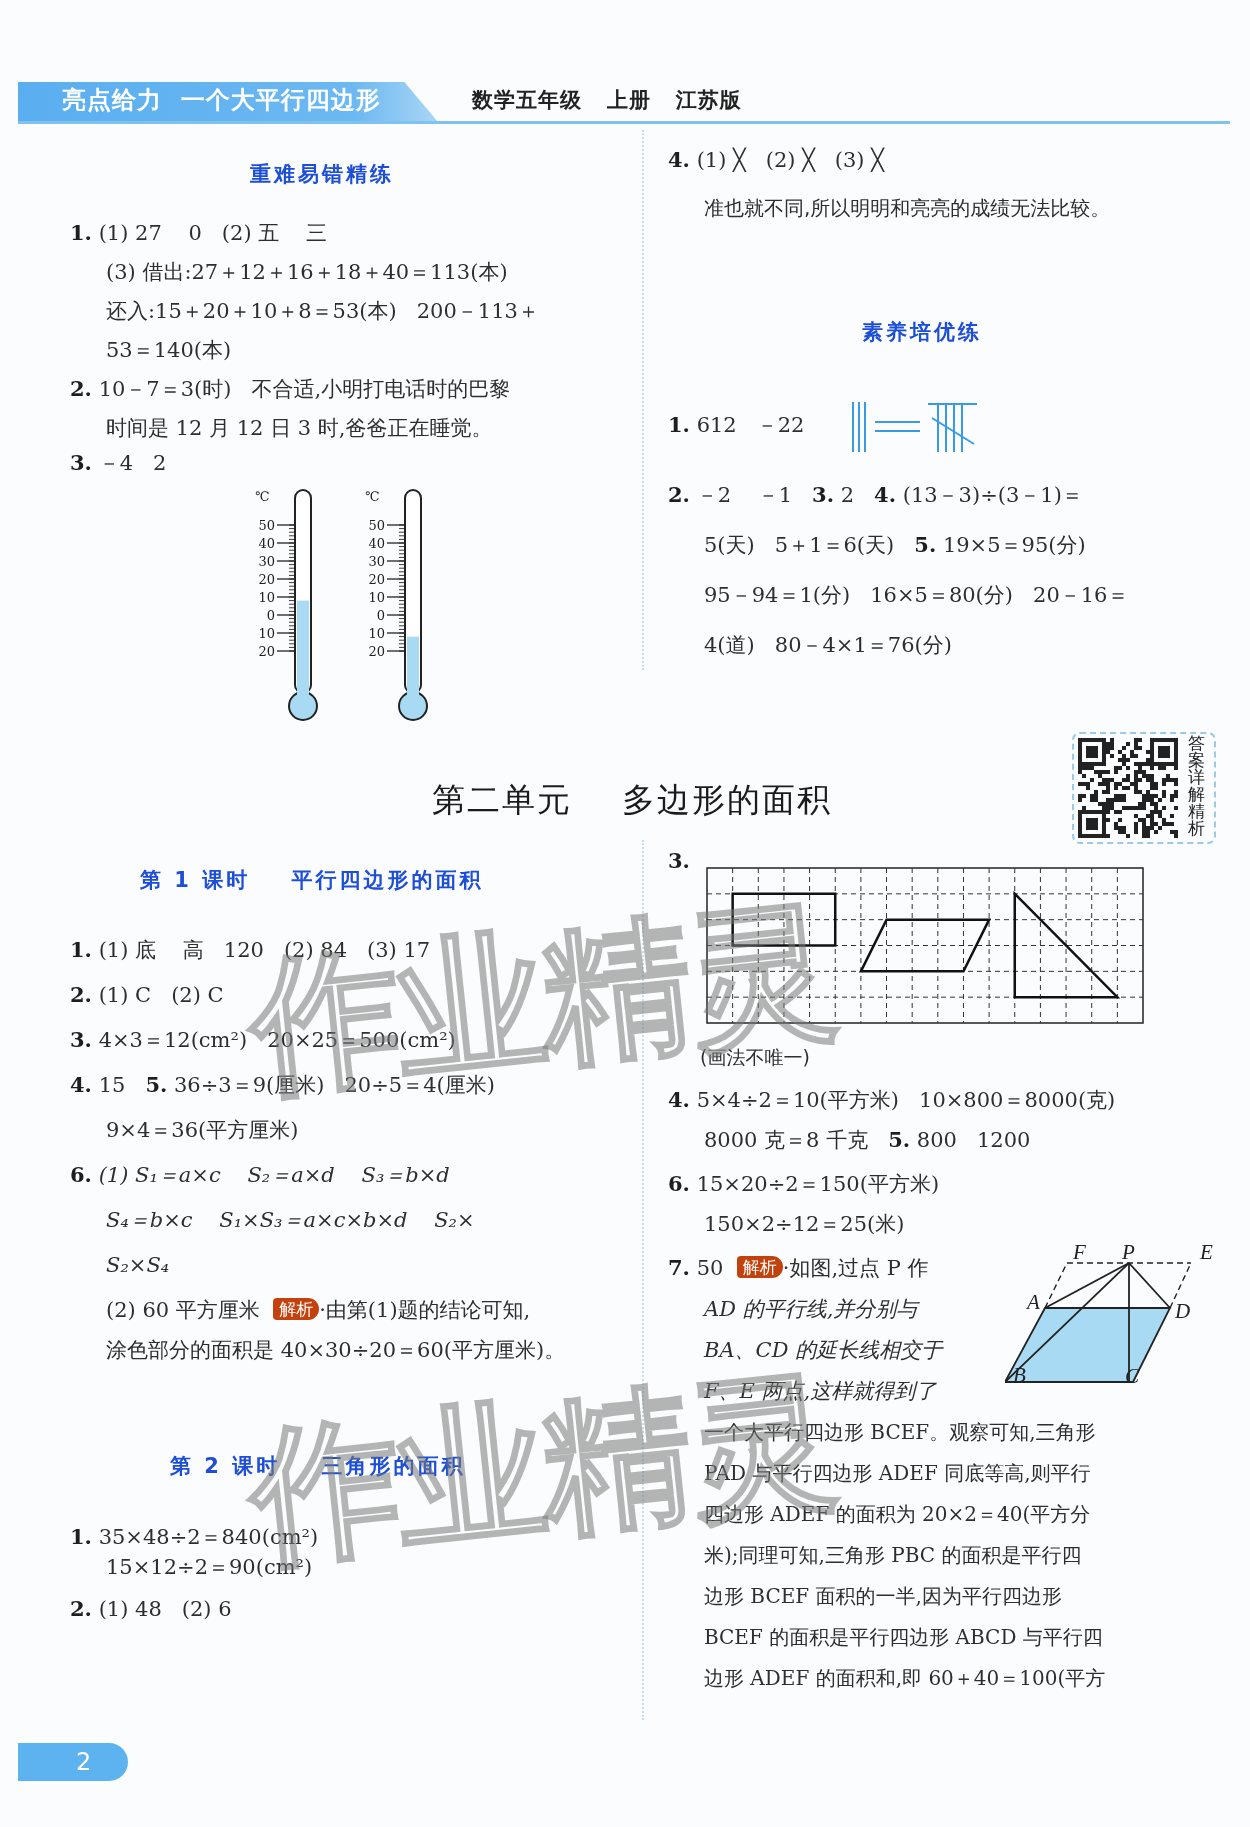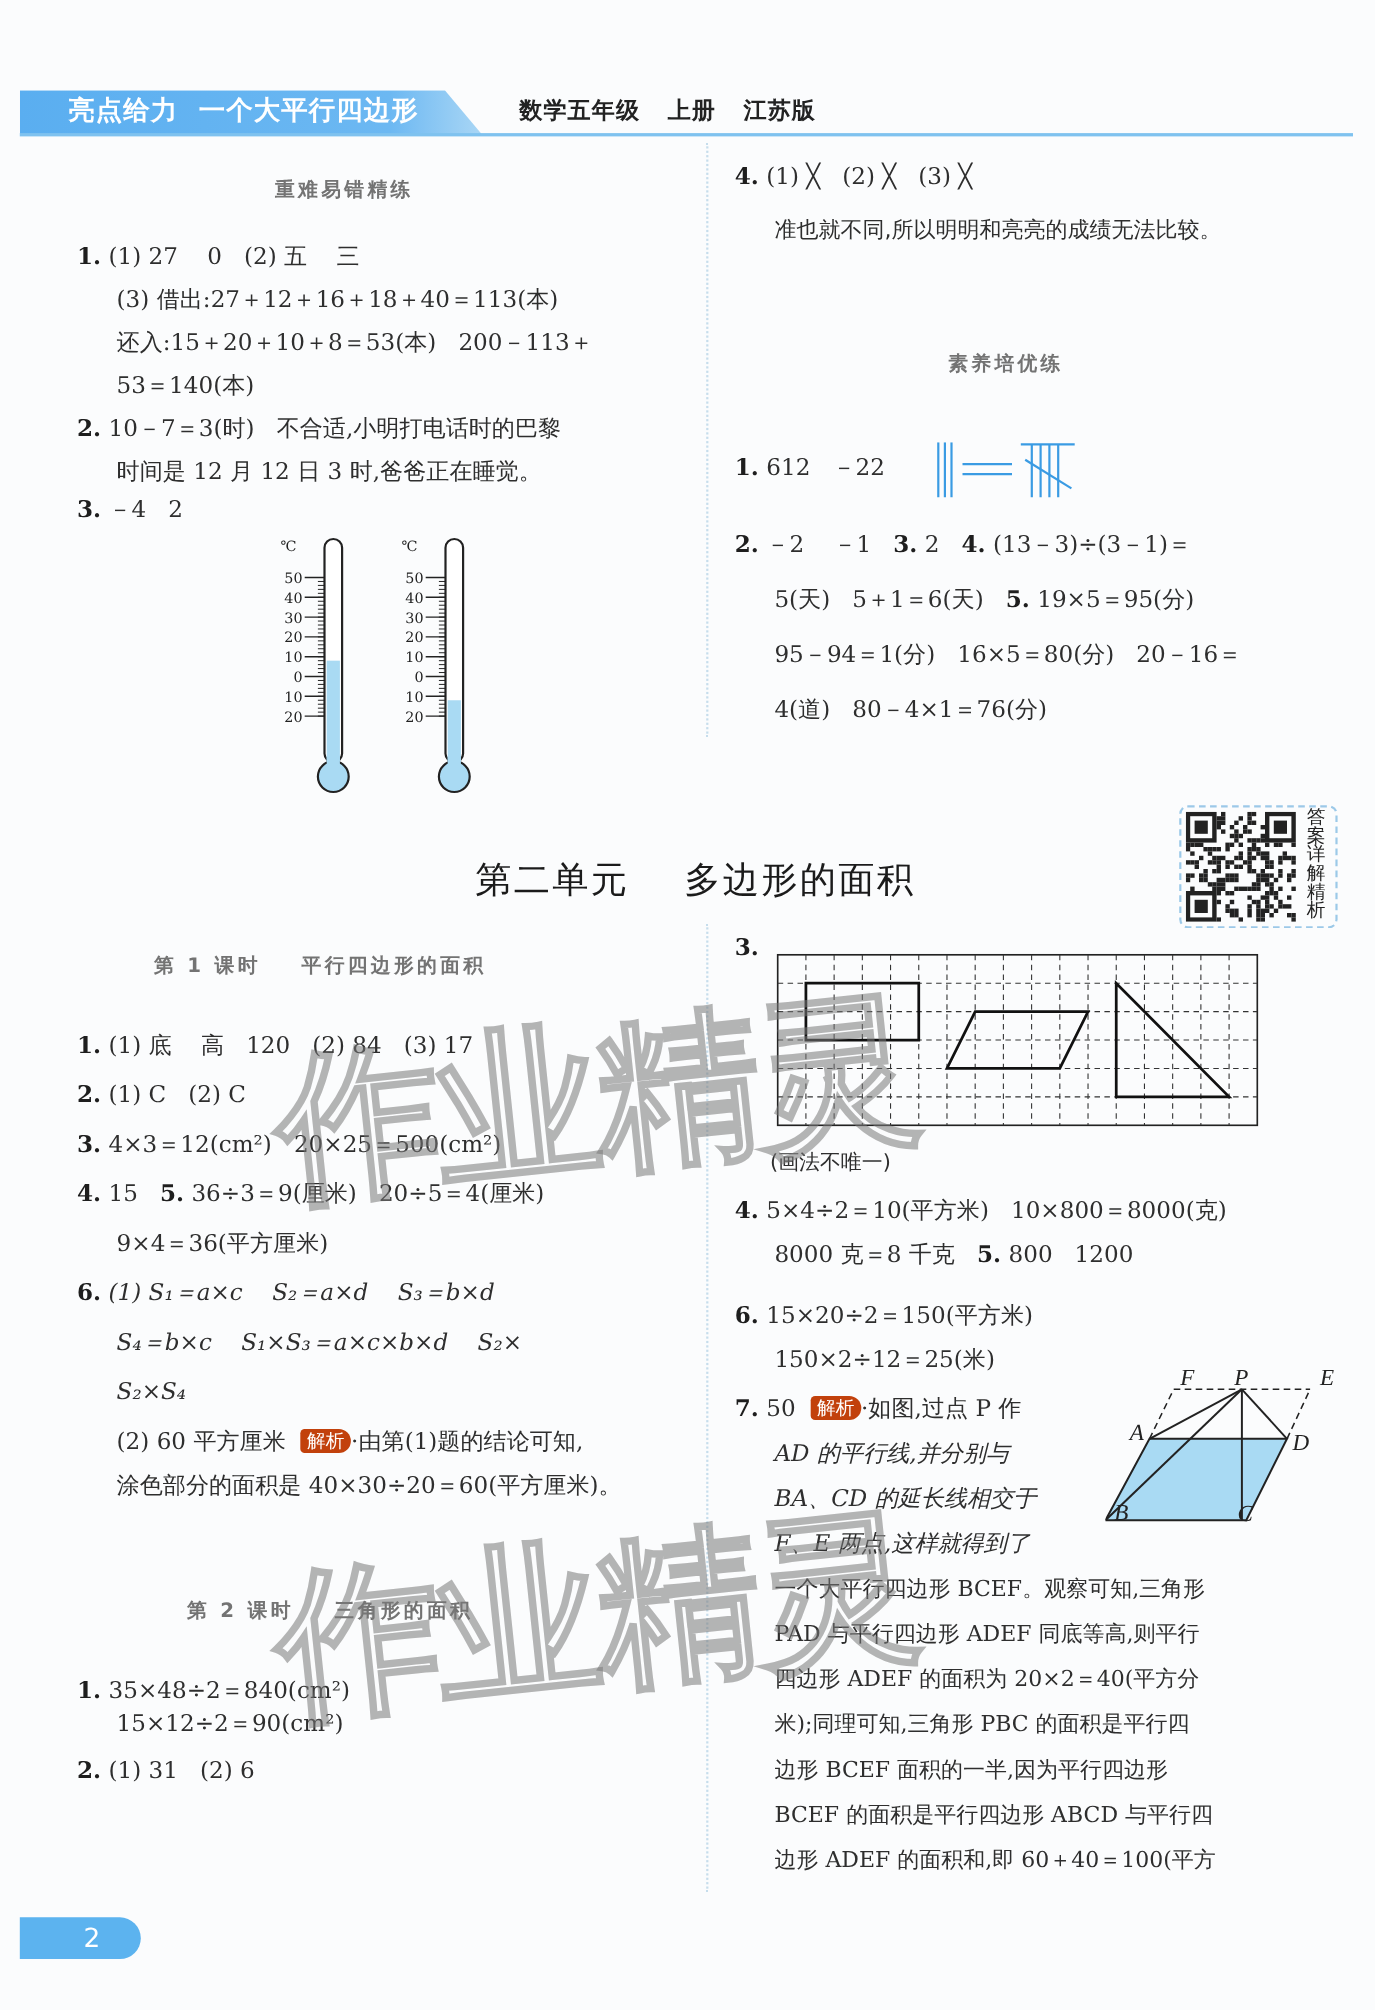--- a/index.html
+++ b/index.html
@@ -8,21 +8,21 @@
   .abs{position:absolute;}
   
   .hdr-band{left:18px;top:82px;width:420px;height:40px;
     background:linear-gradient(90deg,#5aaef0,#6cb8f2 80%,#a9d6f5);clip-path:polygon(0 0,92% 0,100% 100%,0 100%);}
   .hdr-title{left:62px;top:84px;font-family:"DejaVu Sans","Liberation Sans",sans-serif;font-weight:bold;
     font-size:24px;color:#fff;letter-spacing:1px;white-space:pre;}
   .hdr-sub{left:472px;top:86px;font-family:"DejaVu Sans","Liberation Sans",sans-serif;font-weight:bold;
     font-size:21px;color:#222;white-space:pre;letter-spacing:1px;}
   .hdr-line{left:18px;top:121px;width:1212px;height:3px;background:#7fc2ef;}
   .col-divider{left:642px;width:0;border-left:2px dotted #c6ddec;}
-  .sec-title{font-family:"DejaVu Sans","Liberation Sans",sans-serif;color:#737373;font-size:18px;
+  .sec-title{font-family:"DejaVu Sans","Liberation Sans",sans-serif;color:#1d4ed8;font-size:21px;
     font-weight:bold;letter-spacing:3px;white-space:pre;}
   .unit-title{font-family:"DejaVu Sans","Liberation Sans",sans-serif;color:#1b1b1b;font-size:33px;
     letter-spacing:2px;white-space:pre;}
   .line{font-size:21px;line-height:30px;white-space:pre;color:#2e2e2e;}
   .num{font-weight:bold;font-family:"DejaVu Serif","Liberation Serif",serif;color:#1e1e1e;}
   .it{font-style:italic;}
   .badge{display:inline-block;background:#c2410c;color:#fff;font-family:"DejaVu Sans","Liberation Sans",sans-serif;
     font-size:17px;line-height:22px;padding:0 6px;border-radius:4px 11px 11px 4px;vertical-align:2px;}
   .page-no{left:18px;top:1743px;width:110px;height:38px;background:#5cb3ef;border-radius:0 19px 19px 0;}
   .page-no span{position:absolute;left:58px;top:5px;color:#fff;font-family:"DejaVu Sans","Liberation Sans",sans-serif;font-size:24px;}
@@ -433,21 +433,21 @@
   <div class="line it" style="padding-left:36px;margin-top:15px">S₄＝b×c    S₁×S₃＝a×c×b×d    S₂×</div>
   <div class="line it" style="padding-left:36px;margin-top:15px">S₂×S₄</div>
   <div class="line" style="padding-left:36px;margin-top:15px"><span>(2) 60 平方厘米  </span><span class="badge">解析</span><span>·由第(1)题的结论可知,</span></div>
   <div class="line" style="padding-left:36px;margin-top:10px">涂色部分的面积是 40×30÷20＝60(平方厘米)。</div>
 </div>
 
 <div class="abs sec-title" style="left:170px;top:1452px;">第 2 课时    三角形的面积</div>
 <div class="abs" style="left:70px;top:1522px;">
   <div class="line"><span class="num">1.</span> <span>35×48÷2＝840(cm²)</span></div>
   <div class="line" style="padding-left:36px;">15×12÷2＝90(cm²)</div>
-  <div class="line" style="margin-top:12px"><span class="num">2.</span> <span>(1) 31   (2) 6</span></div>
+  <div class="line" style="margin-top:12px"><span class="num">2.</span> <span>(1) 48   (2) 6</span></div>
 </div>
 
 <div class="abs line num" style="left:668px;top:846px;">3.</div>
 <svg class="abs" style="left:705px;top:866px;" width="440" height="160" id="grid-svg">
     <rect x="2" y="2" width="436" height="155" fill="none" stroke="#222" stroke-width="1.5"></rect>
     <line x1="27.647058823529413" y1="2" x2="27.647058823529413" y2="157" stroke="#333" stroke-width="1" stroke-dasharray="5,4"></line>
     <line x1="53.294117647058826" y1="2" x2="53.294117647058826" y2="157" stroke="#333" stroke-width="1" stroke-dasharray="5,4"></line>
     <line x1="78.94117647058823" y1="2" x2="78.94117647058823" y2="157" stroke="#333" stroke-width="1" stroke-dasharray="5,4"></line>
     <line x1="104.58823529411765" y1="2" x2="104.58823529411765" y2="157" stroke="#333" stroke-width="1" stroke-dasharray="5,4"></line>
     <line x1="130.23529411764707" y1="2" x2="130.23529411764707" y2="157" stroke="#333" stroke-width="1" stroke-dasharray="5,4"></line>
@@ -469,21 +469,21 @@
     <line x1="2" y1="131.16666666666666" x2="438" y2="131.16666666666666" stroke="#333" stroke-width="1" stroke-dasharray="5,4"></line>
     <polygon points="27.647058823529413,27.833333333333332 130.23529411764707,27.833333333333332 130.23529411764707,79.5 27.647058823529413,79.5" fill="none" stroke="#111" stroke-width="2.5"></polygon>
     <polygon points="181.52941176470588,53.666666666666664 284.11764705882354,53.666666666666664 258.47058823529414,105.33333333333333 155.88235294117646,105.33333333333333" fill="none" stroke="#111" stroke-width="2.5"></polygon>
     <polygon points="309.7647058823529,27.833333333333332 309.7647058823529,131.16666666666666 412.3529411764706,131.16666666666666" fill="none" stroke="#111" stroke-width="2.5"></polygon>
   </svg>
 <div class="abs line" style="left:700px;top:1042px;font-family:'DejaVu Sans',sans-serif;font-size:19px">(画法不唯一)</div>
 
 <div class="abs" style="left:668px;top:1085px;">
   <div class="line"><span class="num">4.</span> <span>5×4÷2＝10(平方米)   10×800＝8000(克)</span></div>
   <div class="line" style="padding-left:36px;margin-top:10px"><span>8000 克＝8 千克   </span><span class="num">5.</span> <span>800   1200</span></div>
-  <div class="line" style="margin-top:26px"><span class="num">6.</span> <span>15×20÷2＝150(平方米)</span></div>
+  <div class="line" style="margin-top:14px"><span class="num">6.</span> <span>15×20÷2＝150(平方米)</span></div>
   <div class="line" style="padding-left:36px;margin-top:10px">150×2÷12＝25(米)</div>
   <div class="line" style="margin-top:14px"><span class="num">7.</span> <span>50  </span><span class="badge">解析</span><span>·如图,过点 P 作</span></div>
   <div class="line it" style="padding-left:36px;margin-top:11px">AD 的平行线,并分别与</div>
   <div class="line it" style="padding-left:36px;margin-top:11px">BA、CD 的延长线相交于</div>
   <div class="line it" style="padding-left:36px;margin-top:11px">F、E 两点,这样就得到了</div>
   <div id="long-lines">
       <div class="line" style="padding-left: 36px; margin-top: 11px; font-size: 20px;">一个大平行四边形 BCEF。观察可知,三角形</div>
       <div class="line" style="padding-left: 36px; margin-top: 11px; font-size: 20px;">PAD 与平行四边形 ADEF 同底等高,则平行</div>
       <div class="line" style="padding-left: 36px; margin-top: 11px; font-size: 20px;">四边形 ADEF 的面积为 20×2＝40(平方分</div>
       <div class="line" style="padding-left: 36px; margin-top: 11px; font-size: 20px;">米);同理可知,三角形 PBC 的面积是平行四</div>

